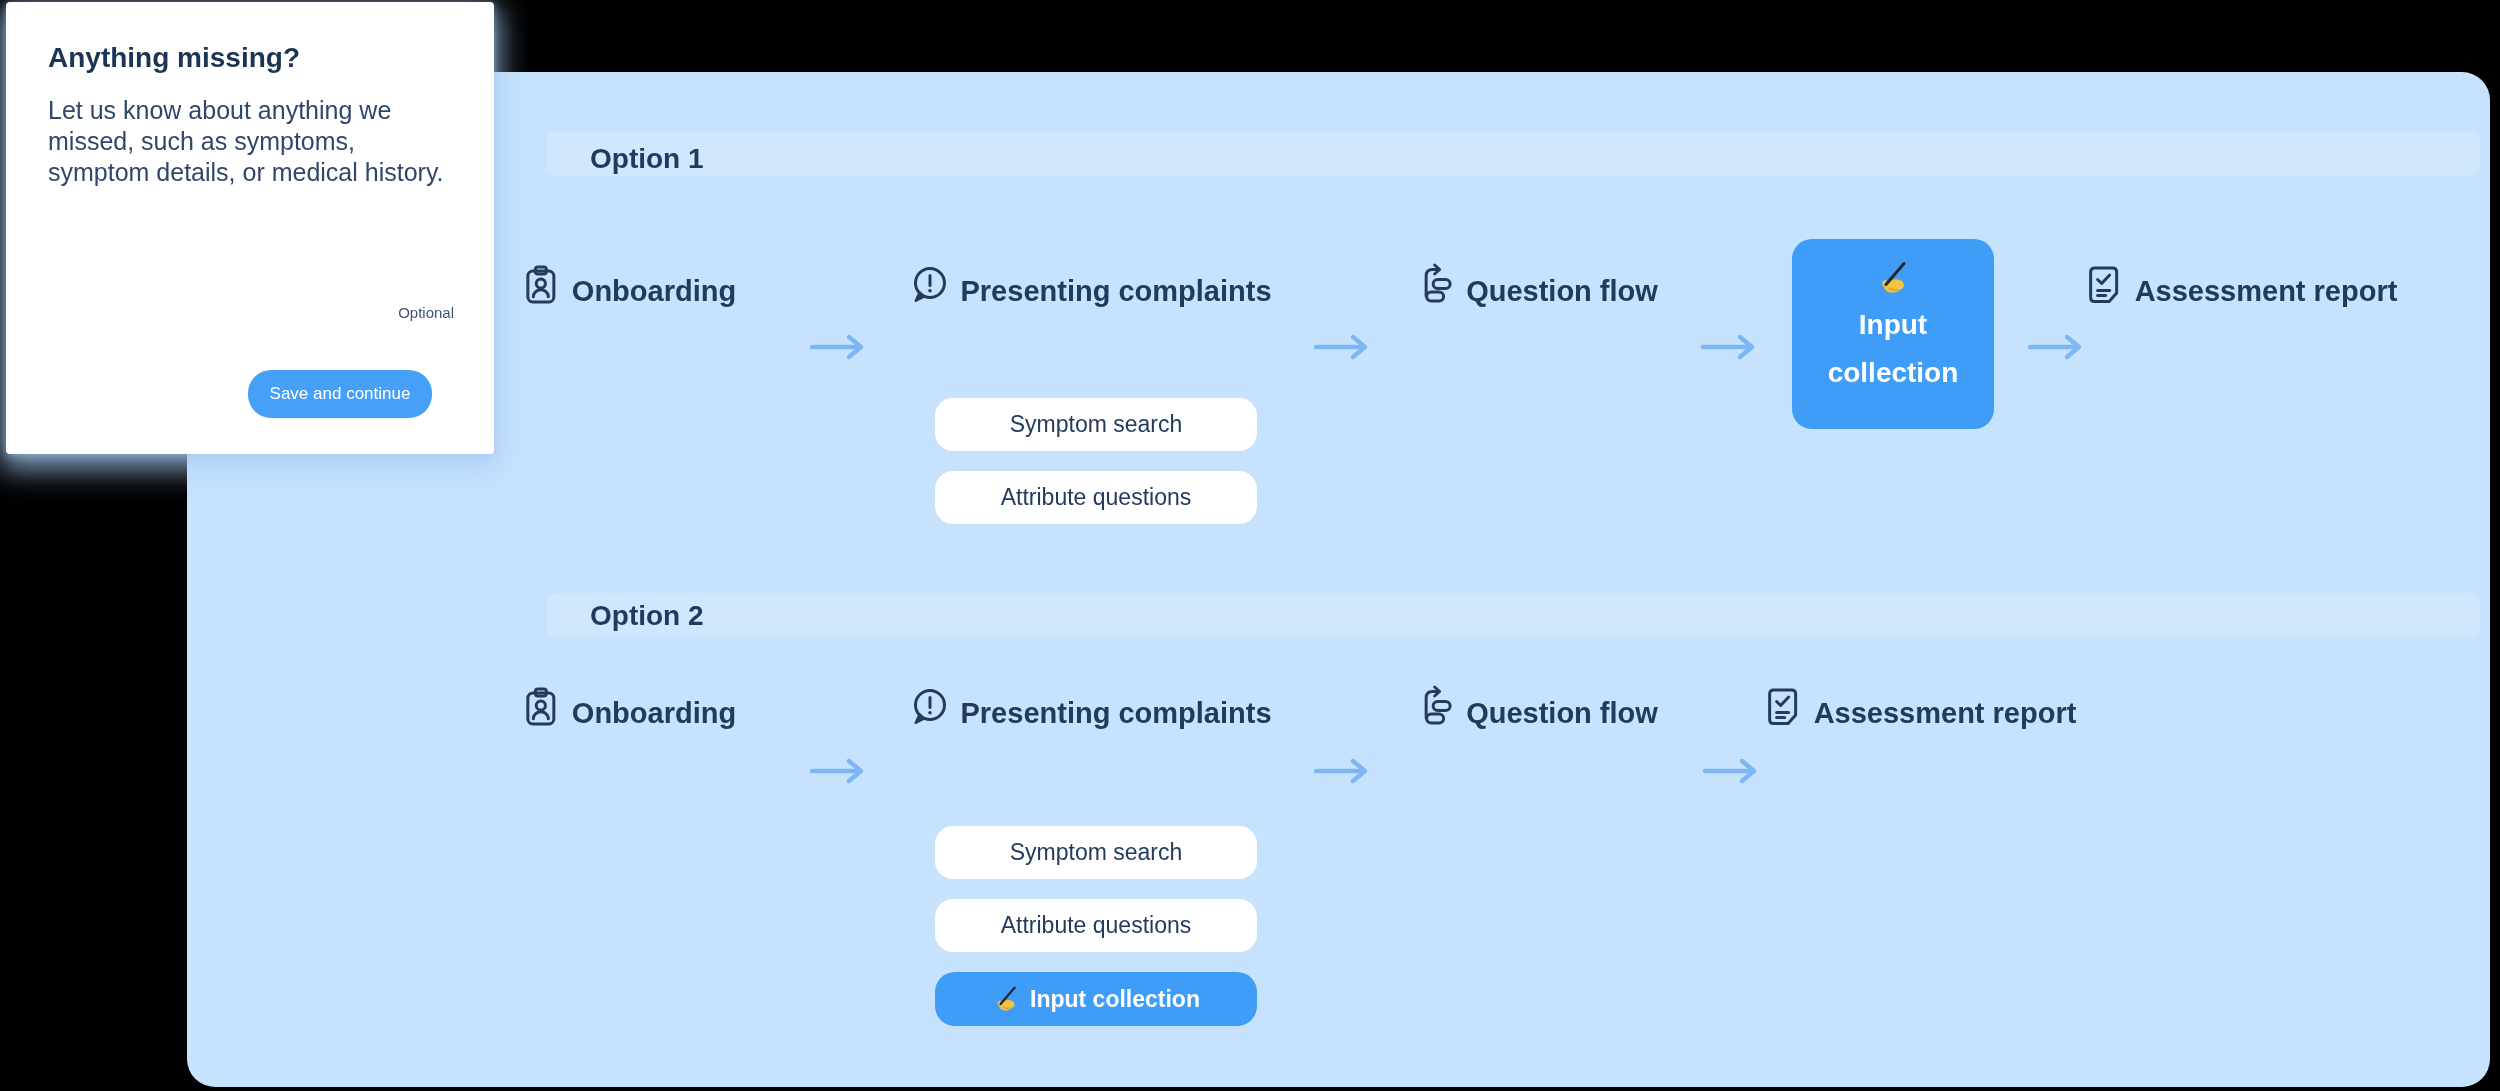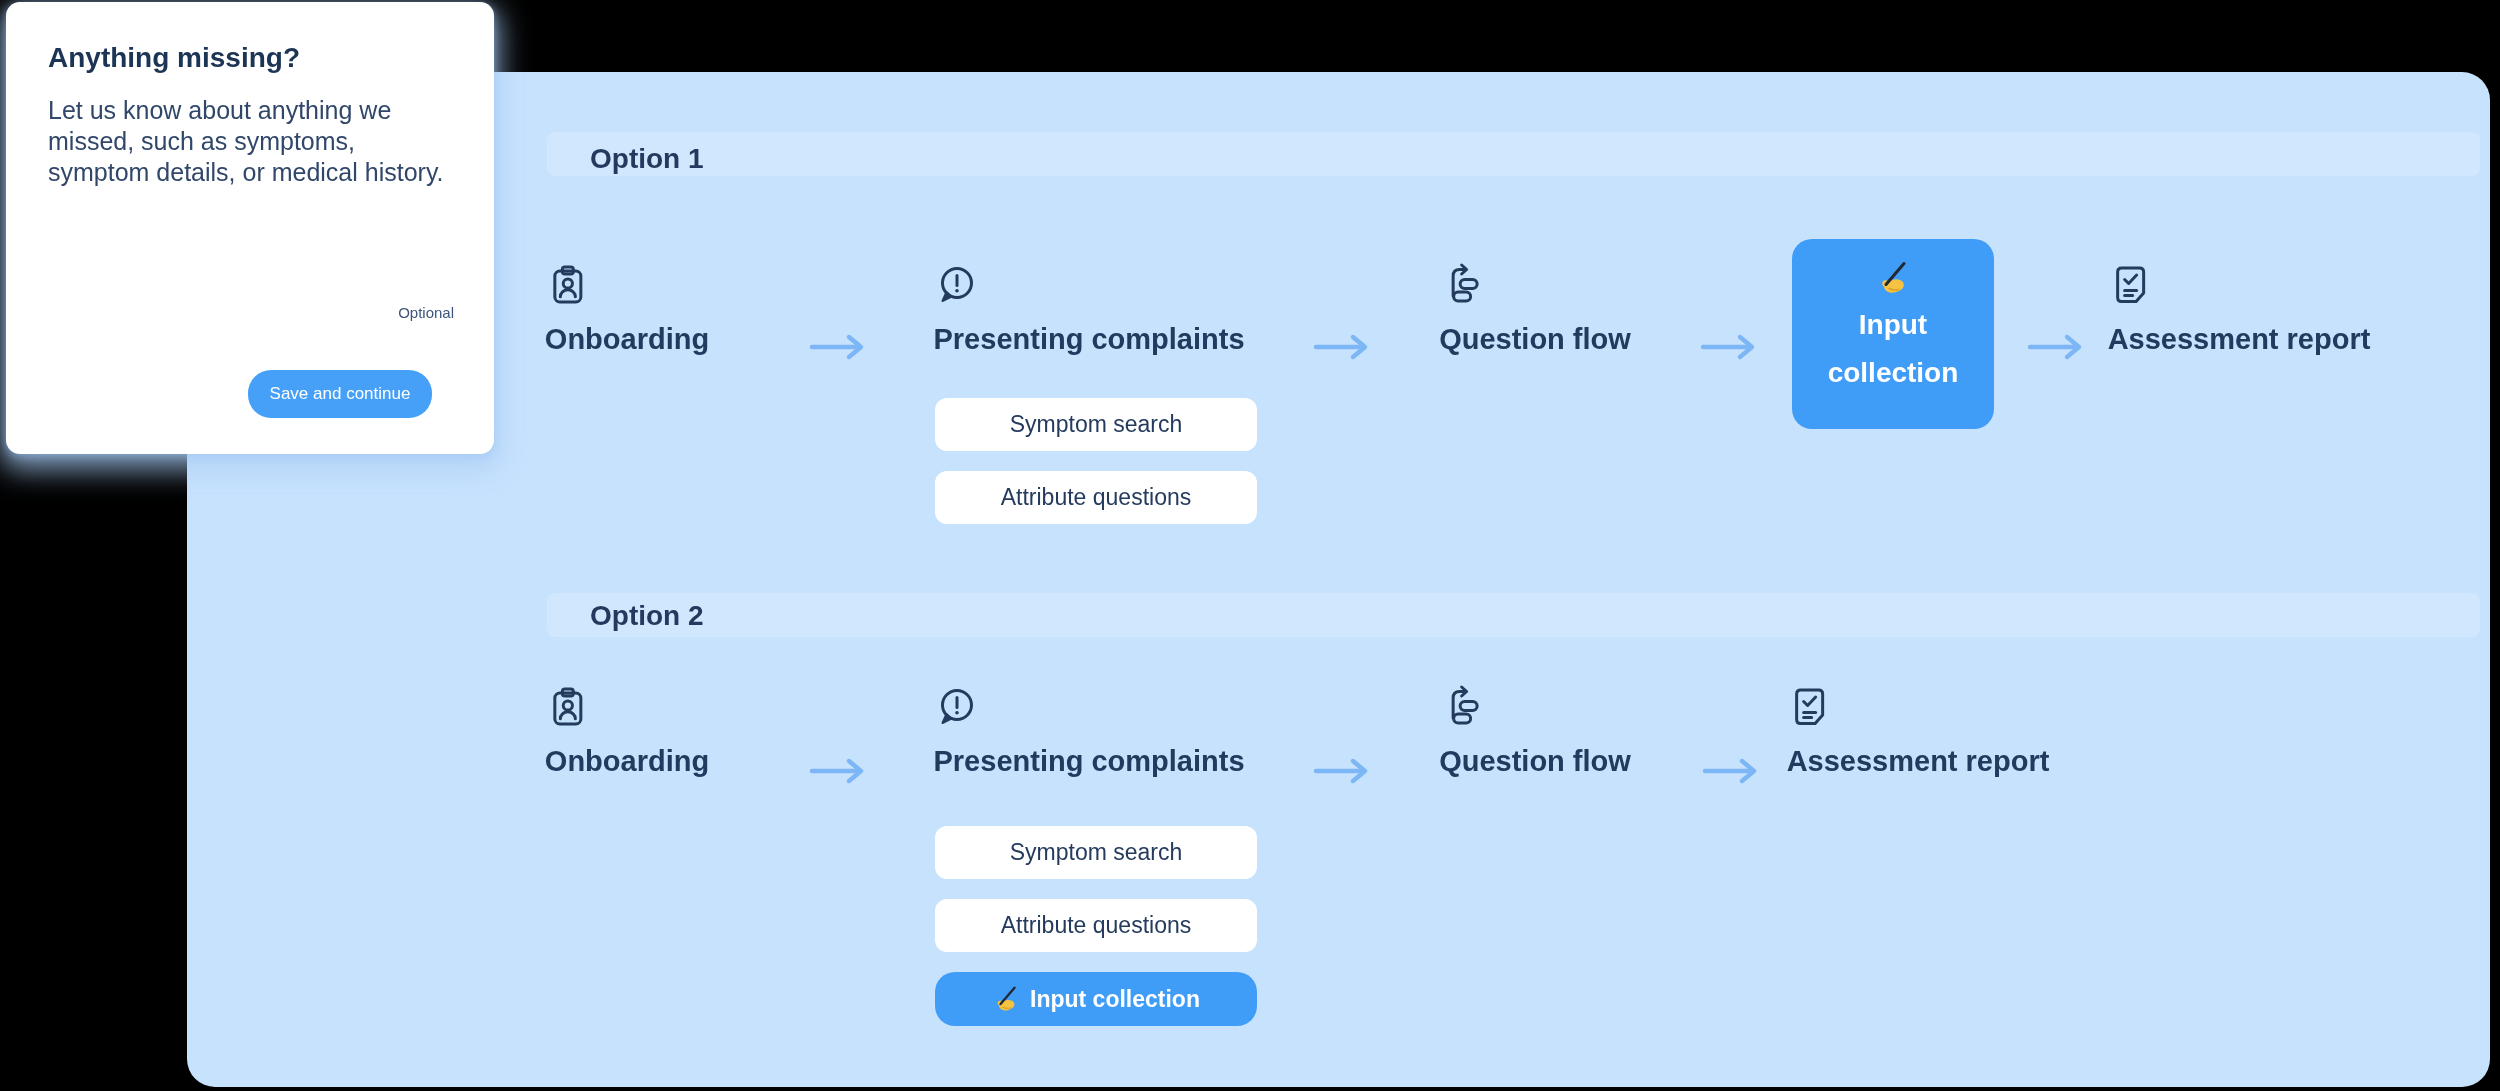--- a/index.html
+++ b/index.html
@@ -23,33 +23,33 @@
   .stripe-2 { top: 593px; }
   .opt-label {
     position: absolute; left: 590px;
     font-size: 28px; font-weight: 700; color: #223a5e;
     line-height: 34px; white-space: nowrap;
   }
   .opt-1 { top: 142px; }
   .opt-2 { top: 599px; }
   .node {
     position: absolute; transform: translateX(-50%);
-    display: flex; flex-direction: column; align-items: flex-start; gap: 14px;
+    display: flex; flex-direction: row; align-items: flex-end; gap: 8px;
     white-space: nowrap;
   }
   .node .icon { width: 46px; height: 46px; display: block; }
   .node-label {
     font-size: 29px; font-weight: 700; color: #223a5e; line-height: 34px;
   }
   .arrow {
     position: absolute; width: 58px; height: 28px; display: block;
   }
   .pill {
     position: absolute; left: 935px; width: 322px; height: 53px;
-    background: #ffffff; border-radius: 12px;
+    background: #ffffff; border-radius: 18px;
     display: flex; align-items: center; justify-content: center; gap: 10px;
     font-size: 23px; font-weight: 500; color: #243b5e; white-space: nowrap;
   }
   .pill-blue {
     background: #3f9df8; color: #ffffff; font-weight: 600; height: 54px;
     border-radius: 20px;
   }
   .hl-card {
     position: absolute; left: 1792px; top: 239px; width: 202px; height: 190px;
     background: #3f9df8; border-radius: 20px;
@@ -57,21 +57,21 @@
     padding-top: 21px;
   }
   .hl-card .emoji { width: 36px; height: 36px; display: block; }
   .hl-label {
     margin-top: 5px; width: 150px; text-align: center;
     font-size: 28px; font-weight: 700; color: #ffffff; line-height: 48px;
   }
   .emoji-sm { width: 28px; height: 28px; display: block; }
   .popover {
     position: absolute; left: 6px; top: 2px; width: 488px; height: 452px;
-    background: #ffffff; border-radius: 14px;
+    background: #ffffff; border-radius: 4px;
     box-shadow: 0 10px 28px 6px rgba(170, 206, 246, 0.75), 0 2px 8px rgba(140, 180, 235, 0.5);
   }
   .popover h2 {
     position: absolute; left: 42px; top: 40px;
     font-size: 28px; font-weight: 700; color: #1c3554;
   }
   .popover p {
     position: absolute; left: 42px; top: 93px; width: 404px;
     font-size: 25px; line-height: 31px; color: #31476a;
   }

